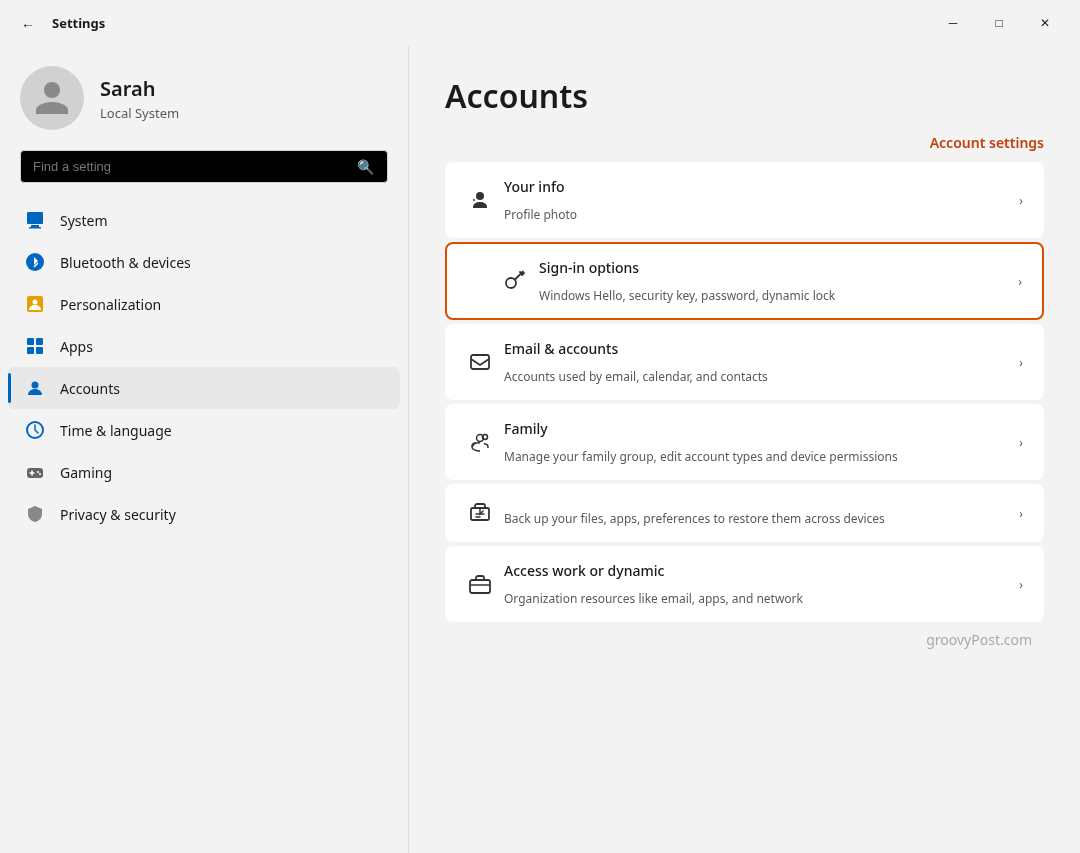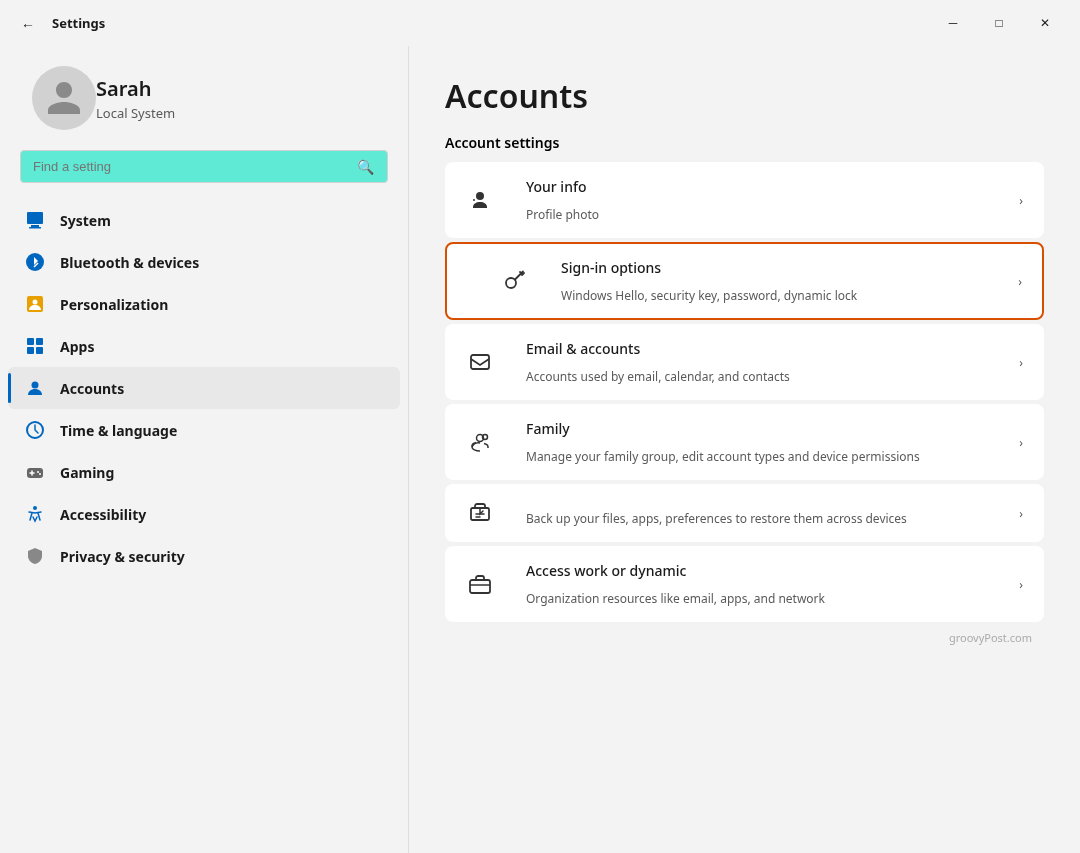--- a/index.html
+++ b/index.html
@@ -75,21 +75,22 @@
       flex-direction: column;
       padding: 0;
       overflow-y: auto;
       background: #f3f3f3;
     }
 
     
     .user-profile {
       display: flex;
       align-items: center;
-      padding: 20px 24px 16px 32px;
+      padding: 20px 24px 16px 20px;
+      gap: 16px;
     }
     .avatar {
       width: 64px;
       height: 64px;
       border-radius: 50%;
       background: #d1d1d1;
       display: flex;
       align-items: center;
       justify-content: center;
       flex-shrink: 0;
@@ -103,21 +104,21 @@
     .user-name { font-size: 20px; font-weight: 600; color: #1a1a1a; }
     .user-type { font-size: 13px; color: #5a5a5a; margin-top: 2px; }
 
     
     .search-container {
       padding: 4px 20px 12px 20px;
     }
     .search-box {
       display: flex;
       align-items: center;
-      background: #5eead4;
+      background: #000000;
       border: 1px solid #d1d1d1;
       border-radius: 4px;
       padding: 6px 12px;
       gap: 8px;
     }
     .search-input {
       flex: 1;
       border: none;
       outline: none;
       font-size: 13px;
@@ -153,60 +154,61 @@
       border-radius: 2px;
     }
     .nav-icon {
       width: 22px;
       height: 22px;
       display: flex;
       align-items: center;
       justify-content: center;
       flex-shrink: 0;
     }
-    .nav-label { font-size: 14px; font-weight: bold; }
+    .nav-label { font-size: 14px; }
 
     
     .main-content {
       flex: 1;
       padding: 28px 36px 20px 36px;
       overflow-y: auto;
       background: #f3f3f3;
     }
     .page-title {
       font-size: 32px;
       font-weight: 600;
       color: #1a1a1a;
       margin-bottom: 16px;
     }
     .section-title {
       font-size: 14px;
       font-weight: 600;
-      color: #000000;
+      color: #c2410c;
       margin-bottom: 10px;
+      text-align: right;
     }
 
     
     .settings-card {
       background: white;
       border-radius: 8px;
       margin-bottom: 4px;
       cursor: pointer;
       border: 1px solid transparent;
     }
     .settings-card.highlighted {
       border: 2px solid #d94f00;
       background: white;
       padding-left: 34px;
     }
     .settings-card-inner {
       display: flex;
       align-items: center;
       padding: 14px 20px;
-      gap: 32px;
+      gap: 10px;
     }
     .card-icon {
       width: 28px;
       height: 28px;
       display: flex;
       align-items: center;
       justify-content: center;
       flex-shrink: 0;
       color: #1a1a1a;
     }
@@ -223,21 +225,21 @@
     
     .sidebar-divider {
       width: 1px;
       background: #ddd;
       flex-shrink: 0;
     }
 
     .watermark {
       text-align: right;
       padding: 4px 12px;
-      font-size: 11px;
+      font-size: 14px;
       color: #aaa;
     }
   </style>
 </head>
 <body>
 
 <div class="titlebar">
   <button class="back-btn">
     <span>←</span>
   </button>
@@ -345,31 +347,20 @@
           <svg width="20" height="20" viewBox="0 0 20 20" fill="none">
             <rect x="2" y="6" width="16" height="10" rx="3" fill="#666"></rect>
             <path d="M7 9v4M5 11h4" stroke="white" stroke-width="1.5" stroke-linecap="round"></path>
             <circle cx="13" cy="10" r="1" fill="white"></circle>
             <circle cx="15" cy="12" r="1" fill="white"></circle>
           </svg>
         </div>
         <span class="nav-label">Gaming</span>
       </div>
 
-      <div class="nav-item">
-        <div class="nav-icon">
-          <svg width="20" height="20" viewBox="0 0 20 20" fill="none">
-            <circle cx="10" cy="4" r="2" fill="#0067c0"></circle>
-            <path d="M4 8l6 1 6-1" stroke="#0067c0" stroke-width="1.5" stroke-linecap="round"></path>
-            <path d="M7 9l-2 7M13 9l2 7" stroke="#0067c0" stroke-width="1.5" stroke-linecap="round"></path>
-            <path d="M8 13l2 4 2-4" stroke="#0067c0" stroke-width="1.5" stroke-linecap="round"></path>
-          </svg>
-        </div>
-        <span class="nav-label">Accessibility</span>
-      </div>
 
       <div class="nav-item">
         <div class="nav-icon">
           <svg width="20" height="20" viewBox="0 0 20 20" fill="none">
             <path d="M10 2l7 3v5c0 4-3 7-7 8C6 17 3 14 3 10V5l7-3z" fill="#888"></path>
           </svg>
         </div>
         <span class="nav-label">Privacy &amp; security</span>
       </div>
 

